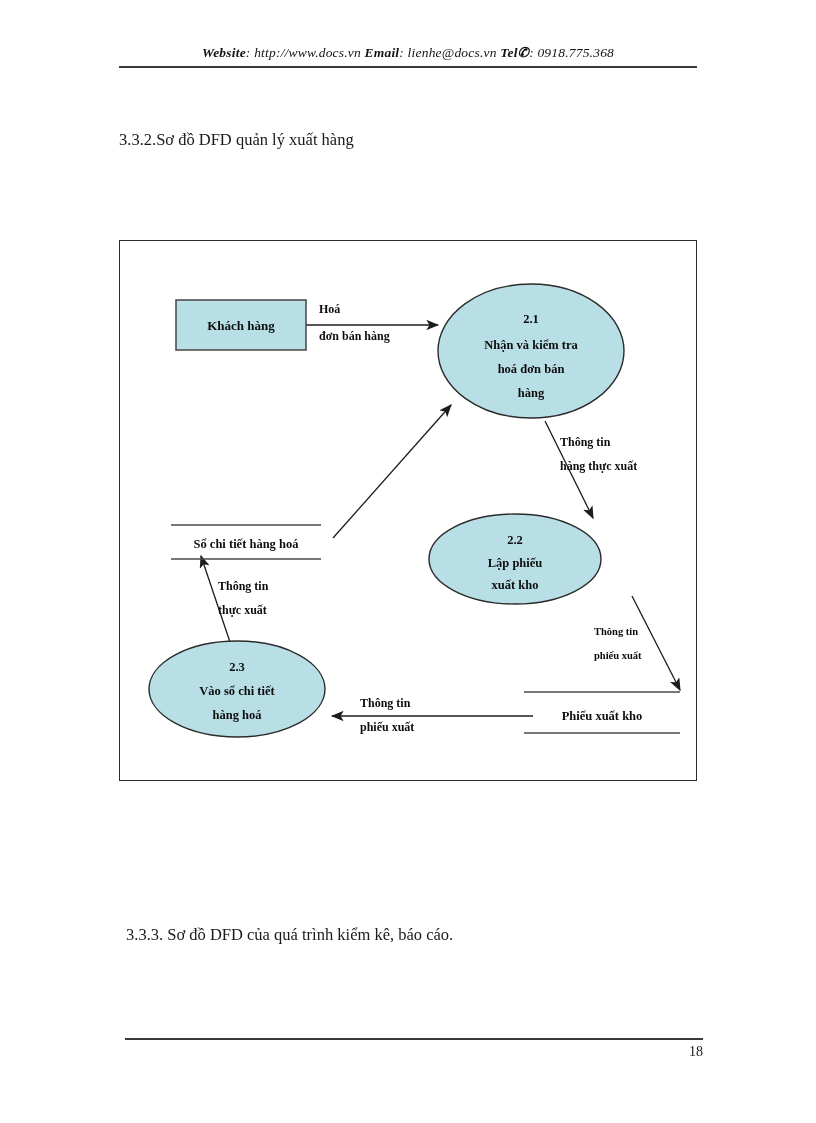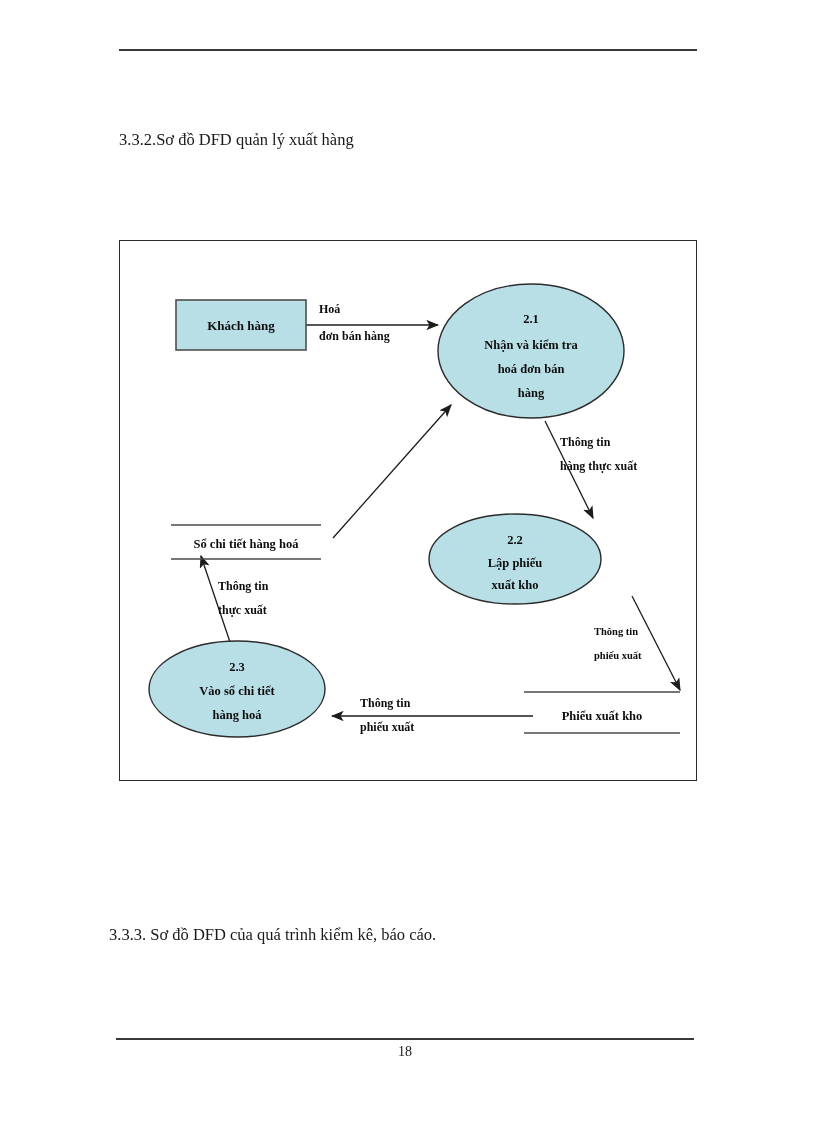--- a/index.html
+++ b/index.html
@@ -44,21 +44,21 @@
 
   
   .section-heading {
     position: absolute;
     font-family: "Liberation Serif", serif;
     font-size: 16.5px;
     color: #1a1a1a;
     white-space: nowrap;
   }
   #heading-332 { left: 119px; top: 130px; text-align: center; }
-  #heading-333 { left: 109px; top: 925px; }
+  #heading-333 { left: 126px; top: 925px; }
 
   
   #diagram-frame {
     position: absolute;
     left: 119px;
     top: 240px;
     width: 578px;
     height: 541px;
     border: 1.5px solid #2b2b2b;
     background: #ffffff;
@@ -80,40 +80,45 @@
   }
   .dg-node-text { font-size: 12.5px; }
   .dg-store-text { font-size: 12.5px; }
   .dg-flow-text { font-size: 12px; }
   .dg-flow-text-sm { font-size: 10.5px; }
   .dg-ext-text { font-size: 13px; }
 
   
   #page-footer {
     position: absolute;
-    left: 116px;
+    left: 125px;
     top: 1038px;
     width: 578px;
-    text-align: center;
+    text-align: right;
   }
   #page-footer .ftr-rule {
     border-top: 2px solid #3a3a3a;
     width: 578px;
   }
   #page-footer .page-num {
     margin-top: 4px;
     font-family: "Liberation Serif", serif;
     font-size: 14px;
     color: #1a1a1a;
   }
 </style>
 </head>
 <body>
 
 <div id="page-header">
+  <div class="hdr-line">
+    <span class="b">Website</span><span>: http://www.docs.vn</span>
+    <span class="b">Email</span><span>: lienhe@docs.vn</span>
+    <span class="b">Tel</span><span class="b">✆</span><span>: 0918.775.368</span>
+  </div>
   <div class="hdr-rule"></div>
 </div>
 
 <div class="section-heading" id="heading-332">3.3.2.Sơ đồ DFD quản lý xuất hàng</div>
 
 <div id="diagram-frame">
   <svg id="diagram-svg" viewBox="0 0 578 541">
     <defs>
       <marker id="arrowhead" markerWidth="10" markerHeight="8" refX="9" refY="4" orient="auto" markerUnits="strokeWidth">
         <path d="M0,0 L10,4 L0,8 L2.4,4 Z" fill="#1c1c1c"></path>

